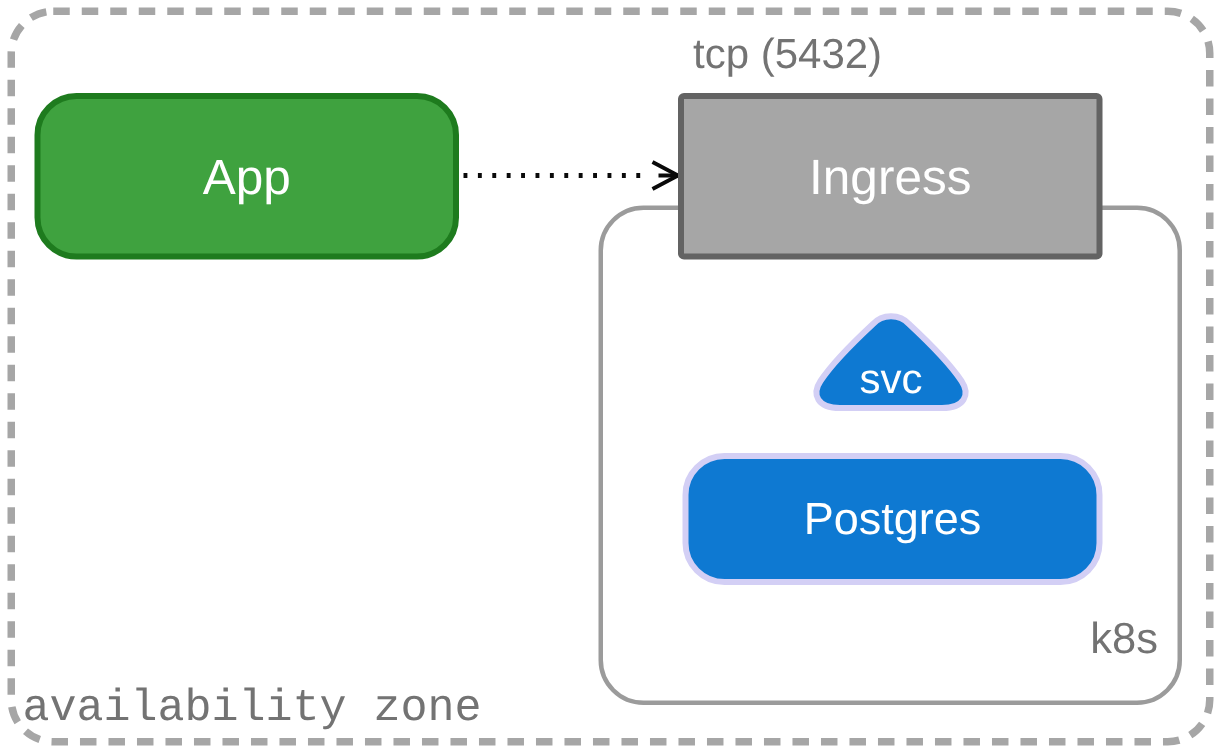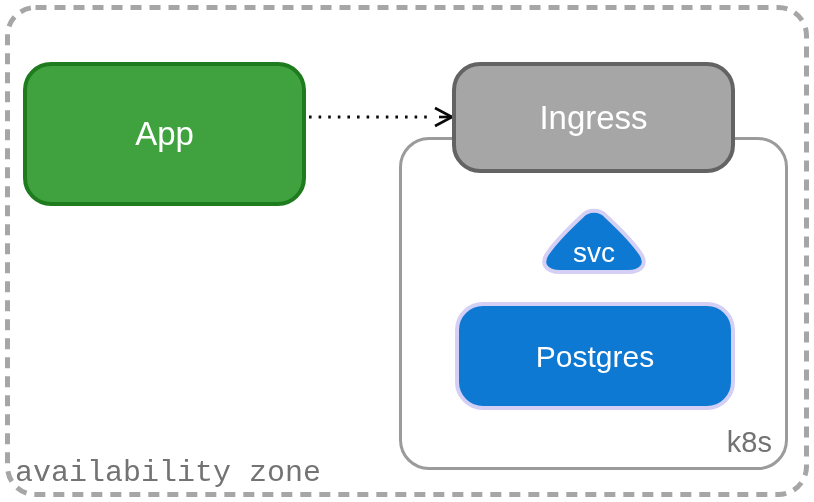--- a/index.html
+++ b/index.html
@@ -33,66 +33,66 @@
     white-space:nowrap;
     font-family:Liberation Mono, monospace;
   }
   .node{
     position:absolute;
     display:flex;align-items:center;justify-content:center;
     color:var(--node-text);
     text-align:center;
   }
   .node-app{
-    left:23px;top:62px;width:283px;height:144px;
+    left:23px;top:62px;width:283px;height:111px;
     background:var(--app-fill);
     border:4px solid var(--app-border);
     border-radius:28px;
     font-size:33px;
     z-index:3;
   }
   .node-ingress{
     left:452px;top:62px;width:283px;height:111px;
     background:var(--ingress-fill);
     border:4px solid var(--ingress-border);
-    border-radius:28px;
+    border-radius:4px;
     font-size:33px;
     z-index:3;
   }
   .edge-label{
     position:absolute;left:462px;top:20px;
     font-size:28px;color:var(--muted-text);
     white-space:nowrap;
     z-index:4;
   }
   .arrow-svg{
     position:absolute;left:305px;top:103px;
     z-index:2;
   }
   .k8s-box{
     position:absolute;left:399px;top:137px;width:389px;height:333px;
     border:3px solid var(--k8s-border);
     border-radius:30px;
     z-index:1;
   }
   .k8s-label{
-    position:absolute;right:13px;bottom:8px;
+    position:absolute;right:13px;bottom:24px;
     font-size:29px;color:var(--muted-text);
   }
   .svc-svg{
     position:absolute;left:538px;top:202px;
     z-index:2;
   }
   .svc-text{
     font-family:"Liberation Sans", sans-serif;
     font-size:28px;
     fill:var(--node-text);
   }
   .node-postgres{
-    left:455px;top:302px;width:280px;height:108px;
+    left:455px;top:302px;width:280px;height:88px;
     background:var(--blue-fill);
     border:4px solid var(--blue-border);
     border-radius:28px;
     font-size:30px;
     line-height:37px;
     flex-direction:column;
     z-index:2;
   }
 </style>
 </head>
@@ -113,20 +113,21 @@
   <div class="node node-app">
     <span>App</span>
   </div>
 
   <svg class="arrow-svg" width="150" height="28" viewBox="0 0 150 28">
     <line x1="4" y1="14" x2="124" y2="14" fill="none" style="stroke:var(--arrow-color)" stroke-width="3.2" stroke-dasharray="2.6 7"></line>
     <path d="M130 5 L147 14 L130 23" fill="none" style="stroke:var(--arrow-color)" stroke-width="2.6"></path>
     <line x1="134" y1="14" x2="147" y2="14" fill="none" style="stroke:var(--arrow-color)" stroke-width="2.6"></line>
   </svg>
 
+  <div class="edge-label">tcp (5432)</div>
 
   <div class="node node-ingress">
     <span>Ingress</span>
   </div>
 
   <svg class="svc-svg" width="112" height="73" viewBox="0 0 112 73">
     <path d="M 68 14
              C 82 27, 97 43, 103 52
              C 109 61, 105 70, 90 70
              L 22 70

